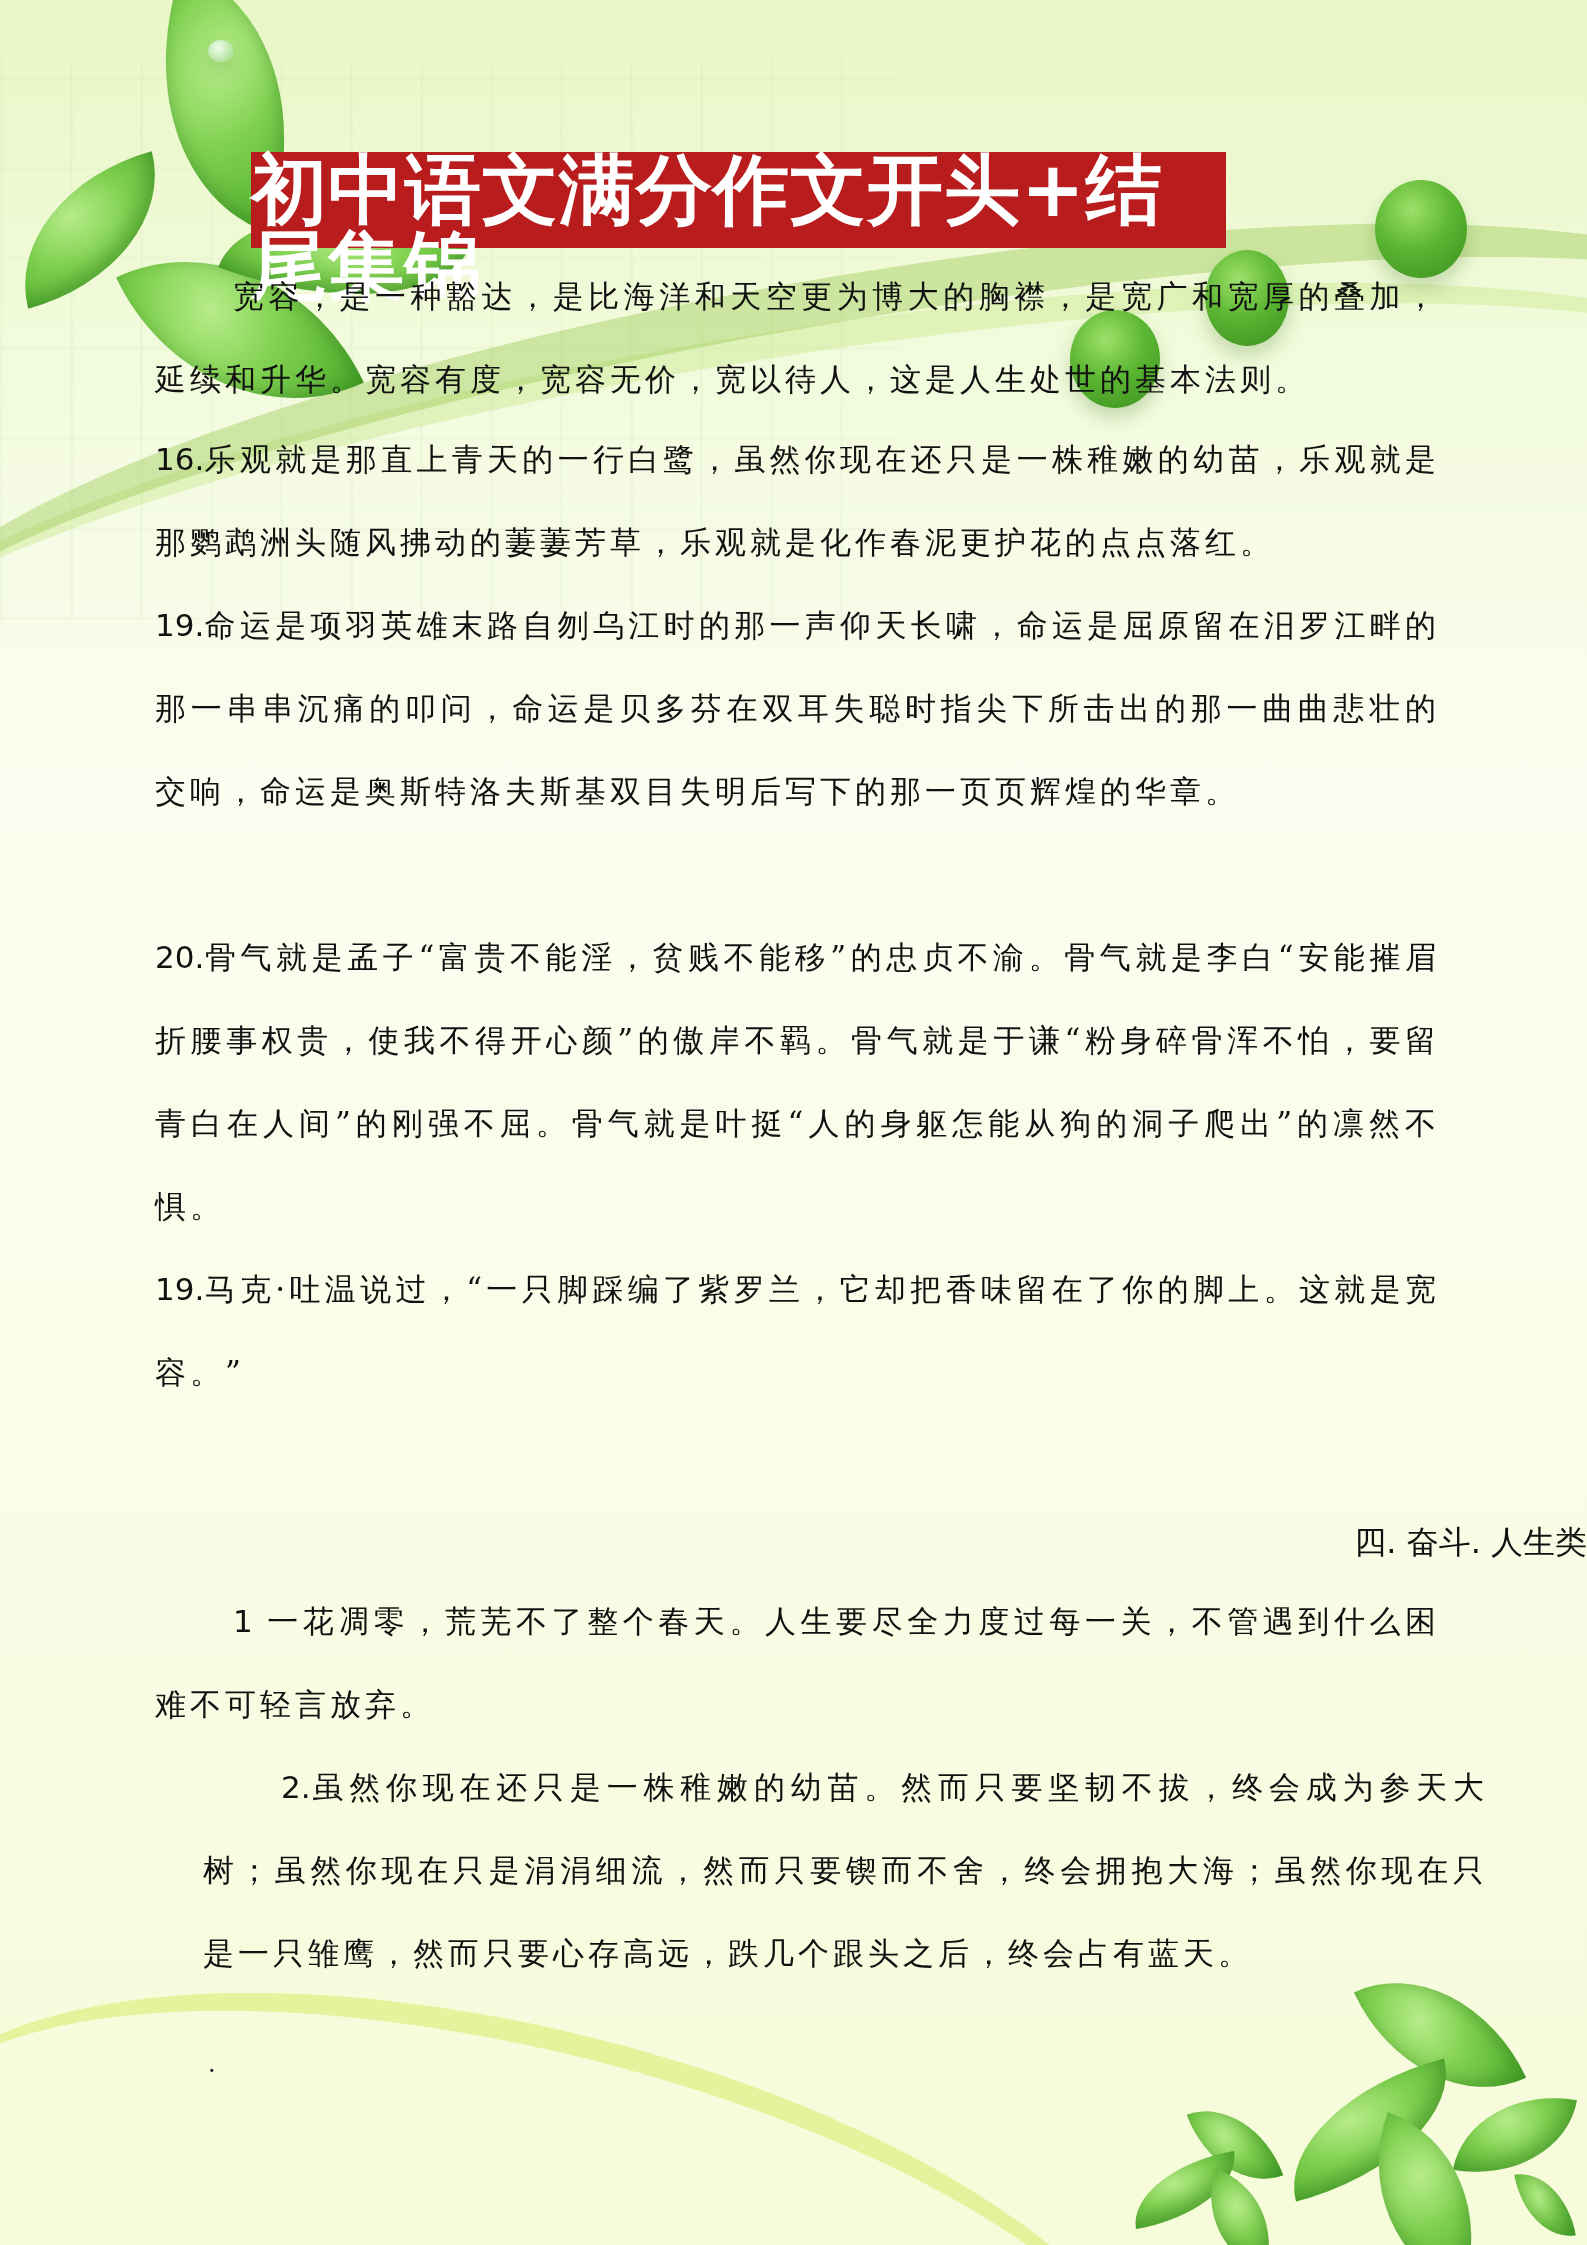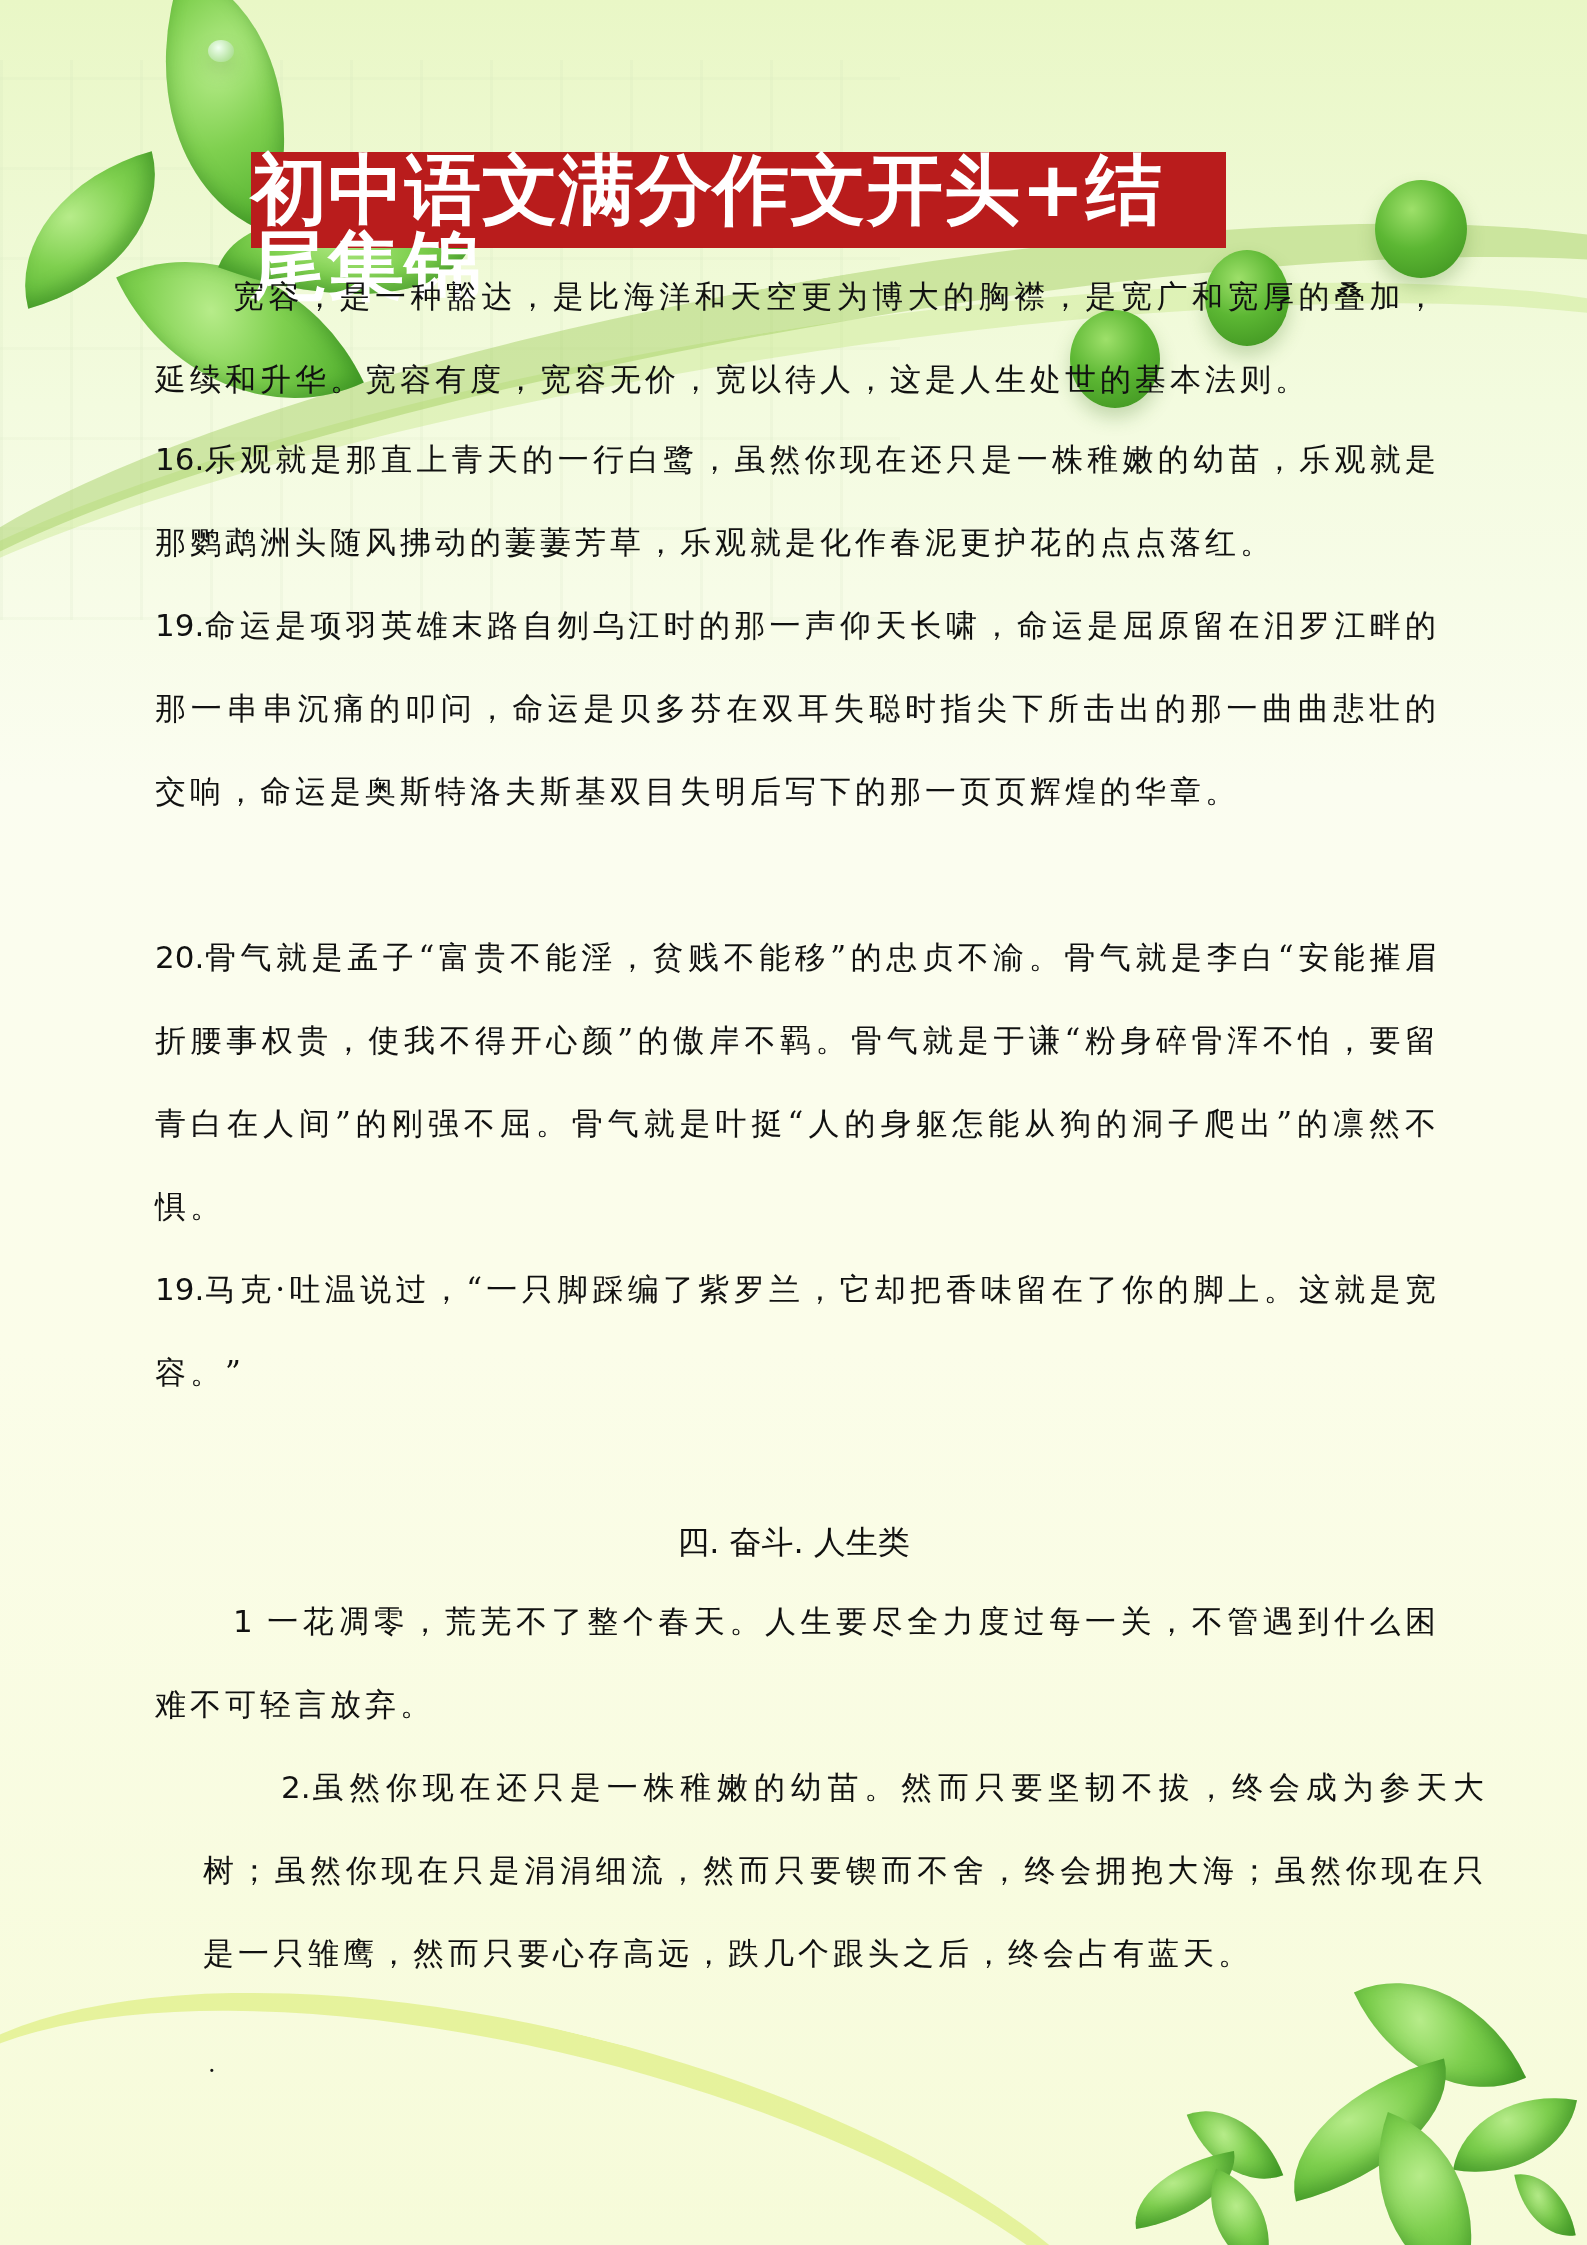--- a/index.html
+++ b/index.html
@@ -56,21 +56,21 @@
       font-weight: bold; font-size: 76px; letter-spacing: 1px; line-height: 1;
     }
     .para {
       position: absolute; left: 155px; width: 1285px;
       font-size: 31px; line-height: 83px; letter-spacing: 4px;
       text-align: justify;
     }
     .para .num { font-family: "DejaVu Sans", "Liberation Sans", sans-serif; letter-spacing: 0; }
     .indent { text-indent: 78px; }
     .section-heading {
-      position: absolute; left: 0; width: 1587px; top: 1512px; text-align: center;
+      position: absolute; left: 0; width: 1587px; top: 1512px; text-align: right;
       font-family: "DejaVu Sans", "Liberation Sans", sans-serif; font-size: 32px; line-height: 60px;
     }
     .stray-dot { position: absolute; left: 208px; top: 2050px; font-size: 24px; }
   </style>
 </head>
 <body>
 
 <div class="bg-layer">
   <div class="lattice"></div>
   <div class="swoosh-top2"></div>

